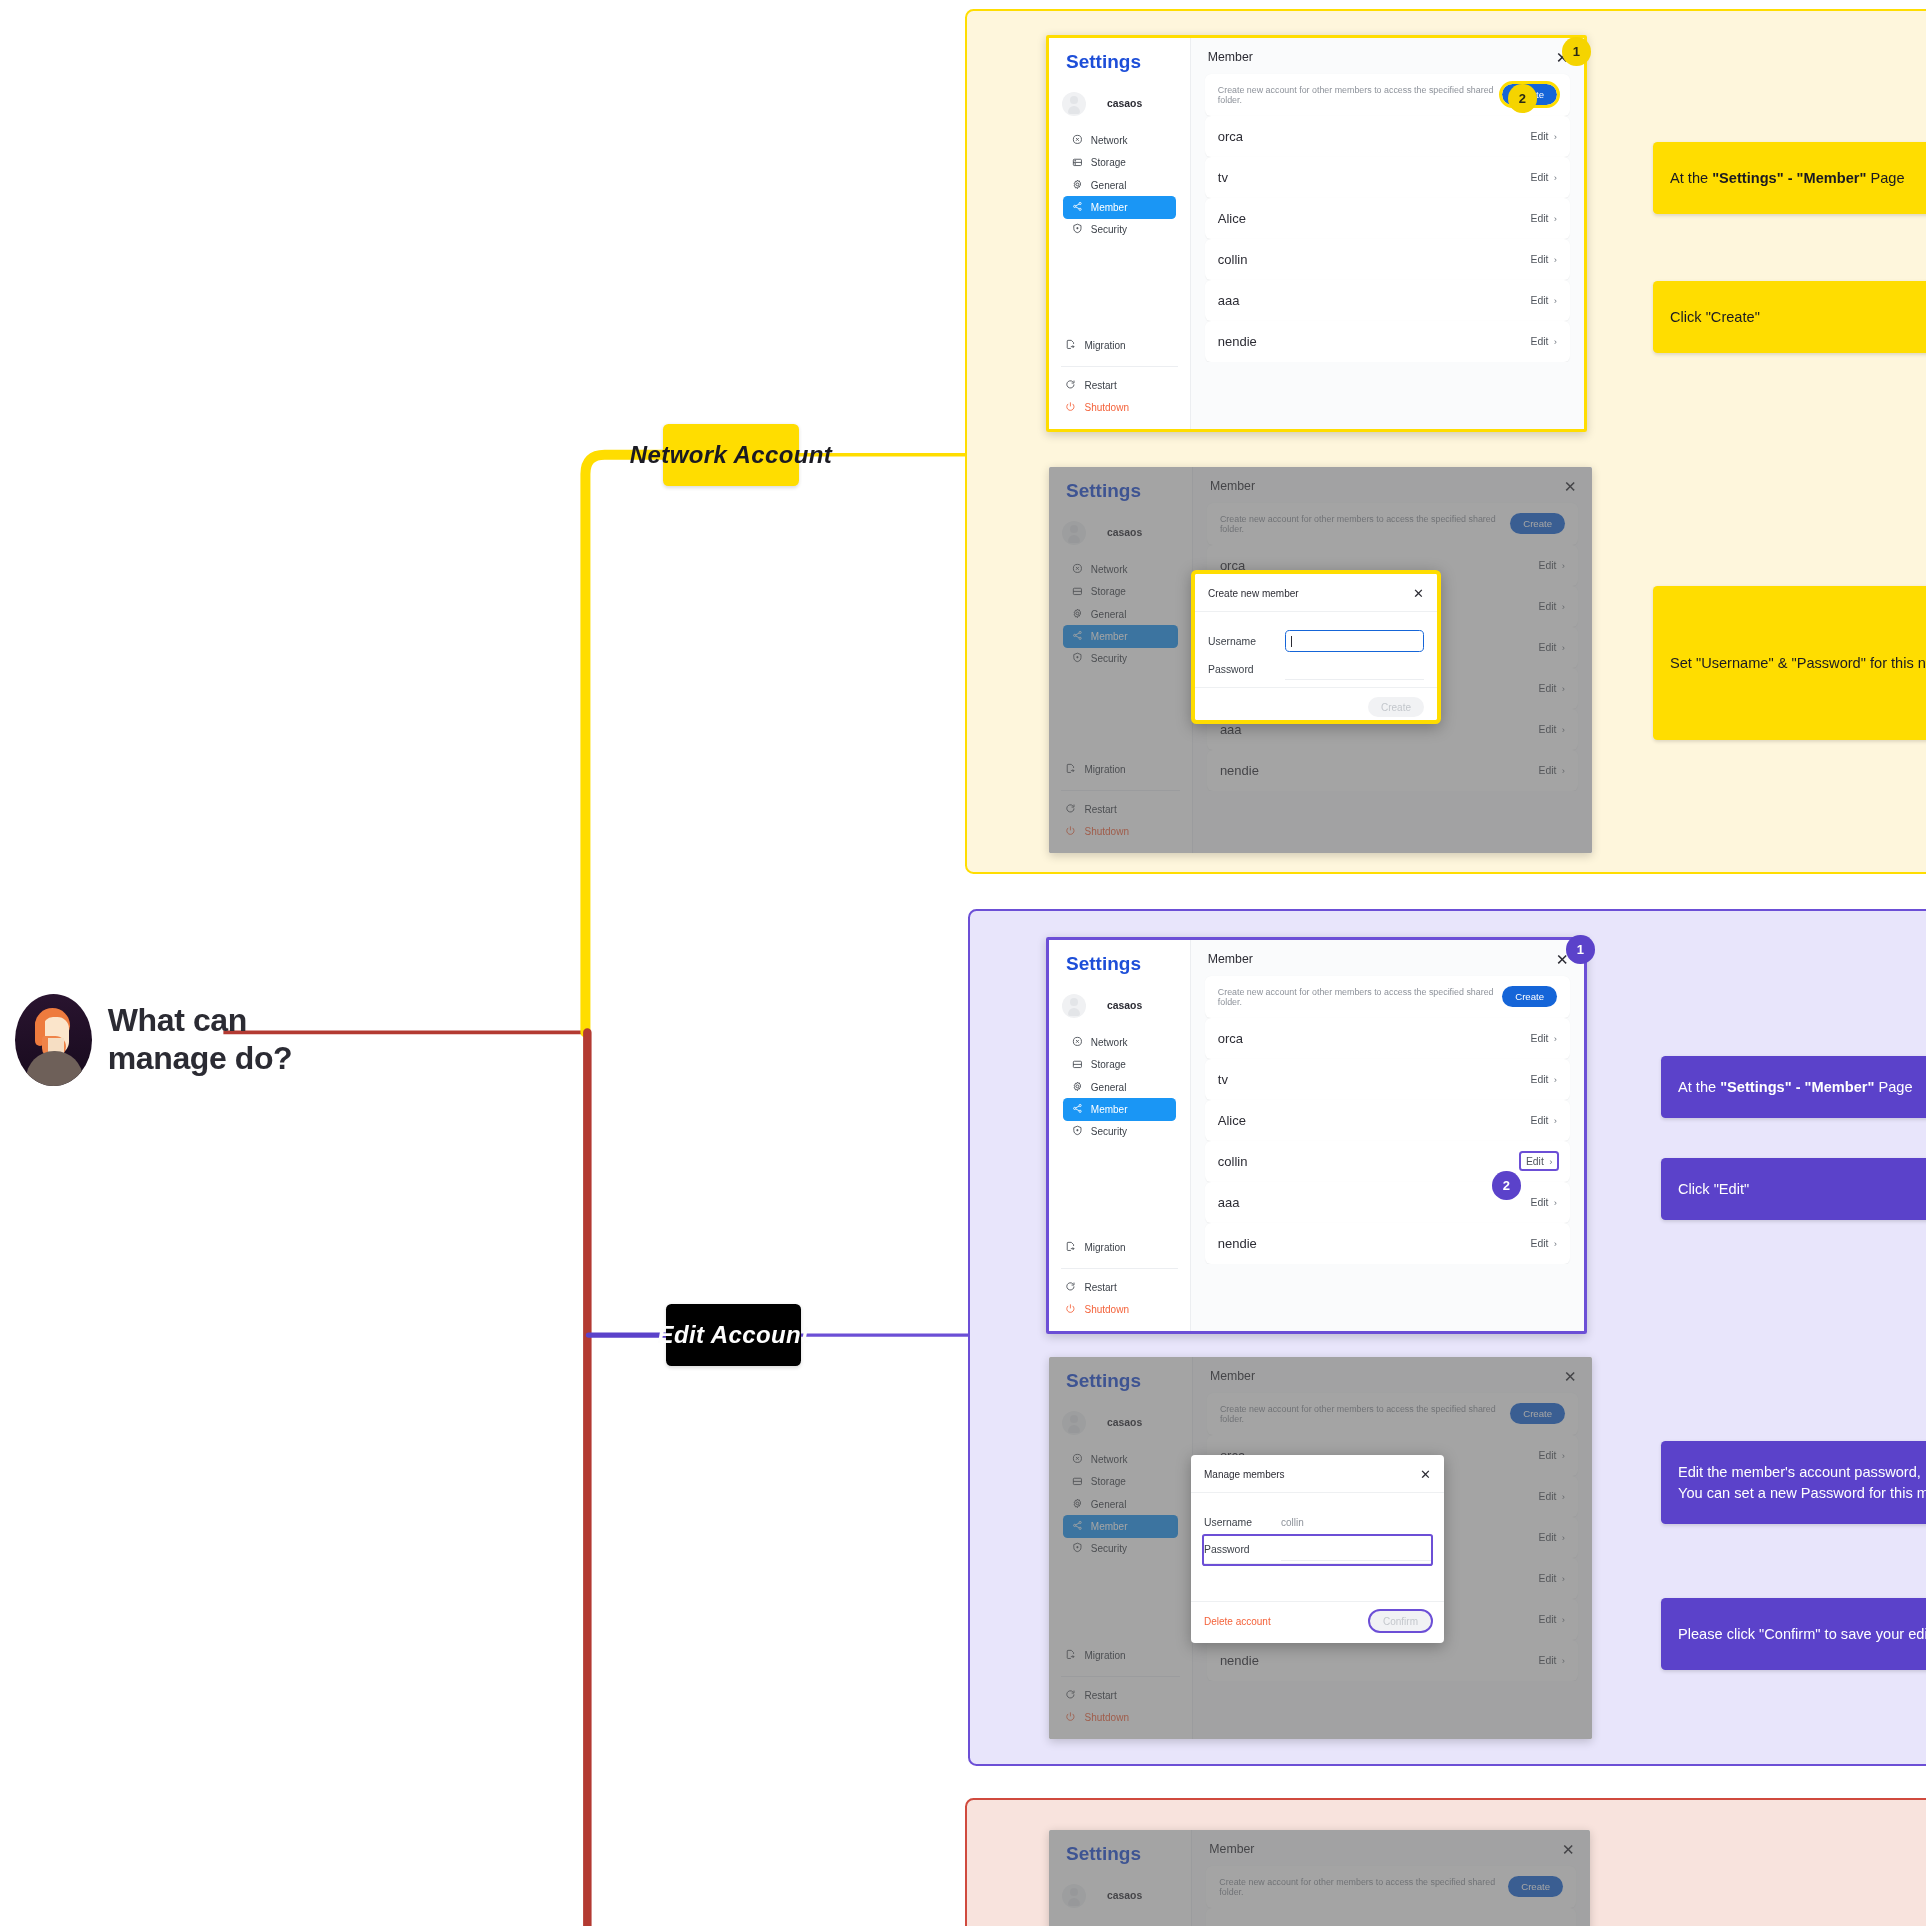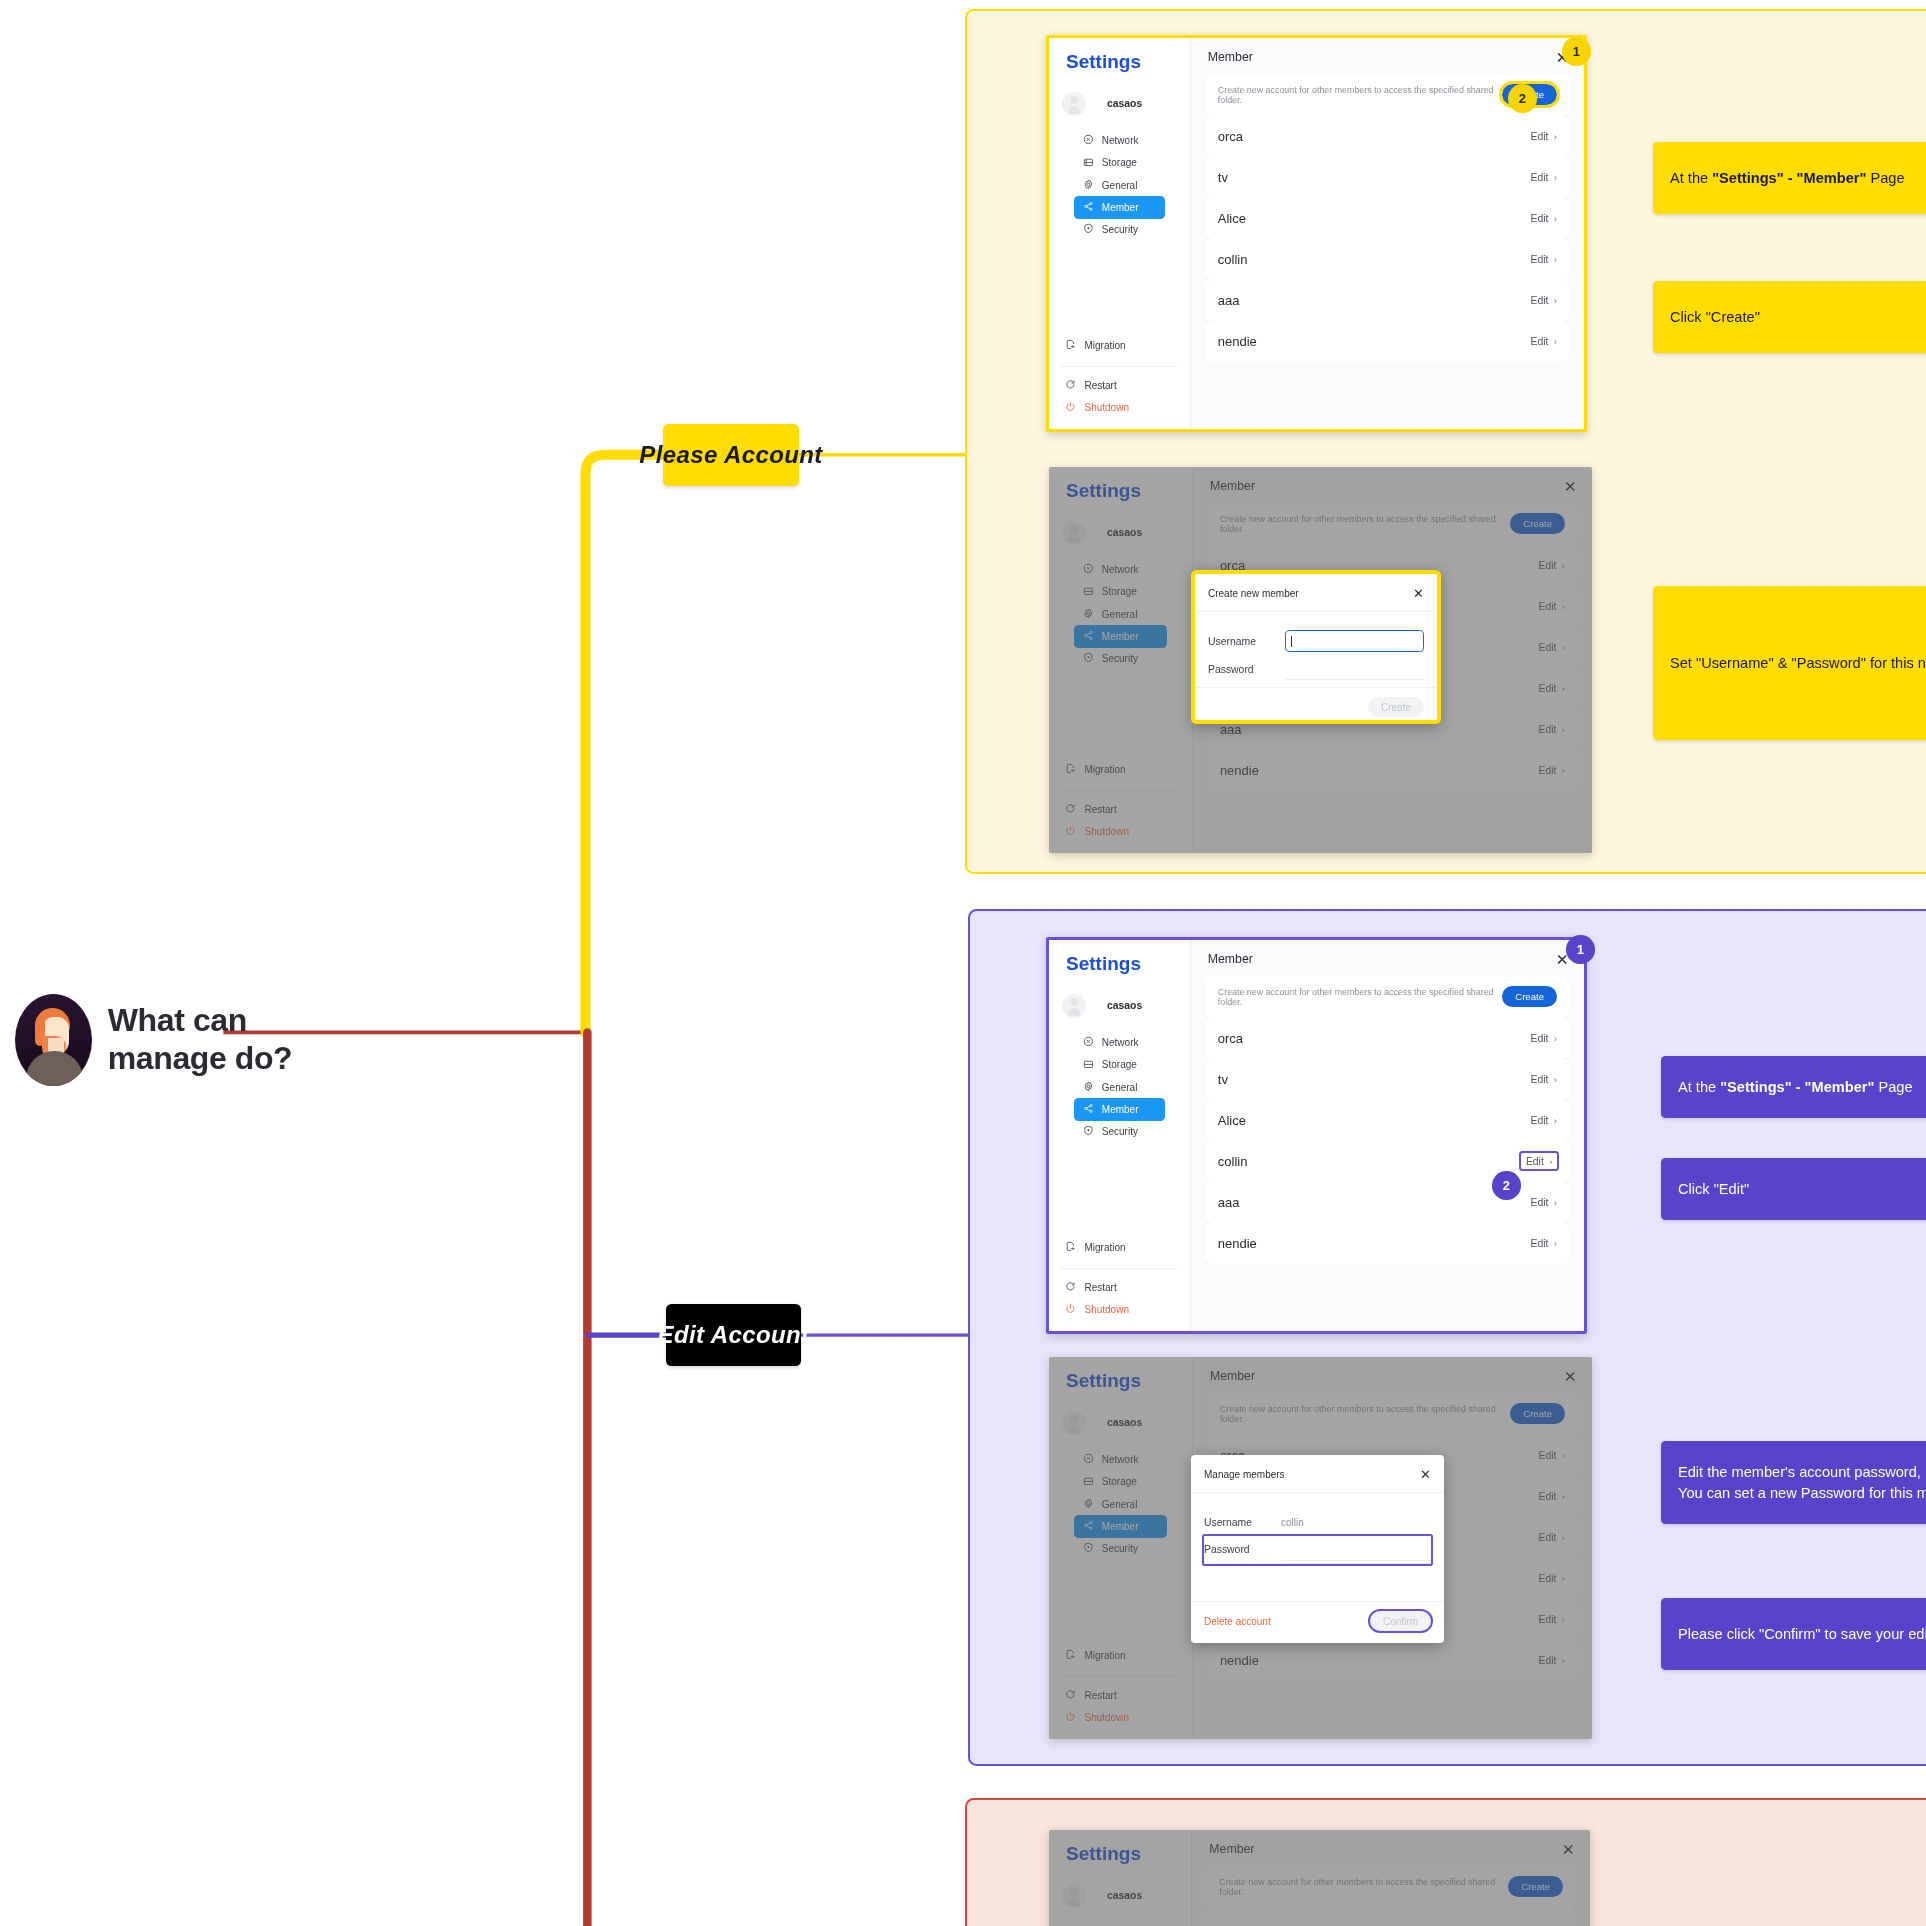--- a/index.html
+++ b/index.html
@@ -79,21 +79,21 @@
   }
   .side-title { font-size: 19px; font-weight: 700; color:#1d4ed8; padding: 13px 0 0 17px; }
   .side-user { display:flex; align-items:center; gap:21px; padding: 18.5px 0 0 13px; }
   .side-user .ava { width:24px; height:24px; border-radius:50%; background:#f0f1f3; position:relative; }
   .side-user .ava::before { content:""; position:absolute; left:8px; top:4.6px; width:7.7px; height:7.7px;
      border-radius:50%; background:#e3e5e8; }
   .side-user .ava::after { content:""; position:absolute; left:5.8px; top:14px; width:12.3px; height:8.5px;
      border-radius:6.2px 6.2px 2.3px 2.3px; background:#e3e5e8; }
   .side-user .uname { font-size:10.4px; font-weight:700; color:#2c2c34; }
 
-  .side-nav { margin-top: 14px; padding: 0 25px; }
+  .side-nav { margin-top: 14px; padding: 0 14px; }
   .nav-item { display:flex; align-items:center; gap:8.5px; height:22.3px; padding:0 8.5px;
      border-radius: 4.6px; font-size:10px; color:#3a3f47; }
   .nav-item.active { background:#1a96f5; color:#fff; }
   .nav-item svg { width:10.8px; height:10.8px; flex:0 0 auto; }
   .side-spacer { flex: 1 1 auto; }
   .side-bottom { padding: 0 7.7px 10px; }
   .side-bottom .sep { height:0.4px; background:#eceef1; margin: 8.5px 3.9px; }
   .nav-item.danger { color:#f4623a; }
 
   .win-main { flex:1 1 auto; background:#fafbfc; display:flex; flex-direction:column; min-width:0; }
@@ -208,21 +208,21 @@
     <div class="av-face"></div>
     <div class="av-hair2"></div>
     <div class="av-beard"></div>
     <div class="av-neck"></div>
     <div class="av-shoulder"></div>
   </div>
   <div id="root-title">What can
 manage do?</div>
 </div>
 
-<div class="branch-label" id="branch-create">Please  Account</div>
+<div class="branch-label" id="branch-create">Network  Account</div>
 <div class="branch-label" id="branch-edit">Edit  Account</div>
 
 <div class="section" id="section-create"></div>
 
 <div class="win highlight-yellow" style="left:1046px; top:35px; width:541px; height:397px;">
   <div class="win-side">
     <div class="side-title">Settings</div>
     <div class="side-user">
       <div class="ava"></div>
       <div class="uname">casaos</div>

